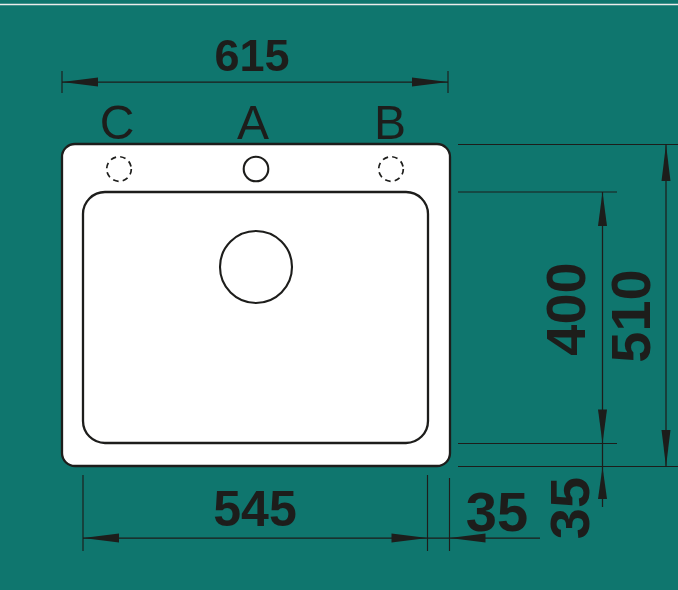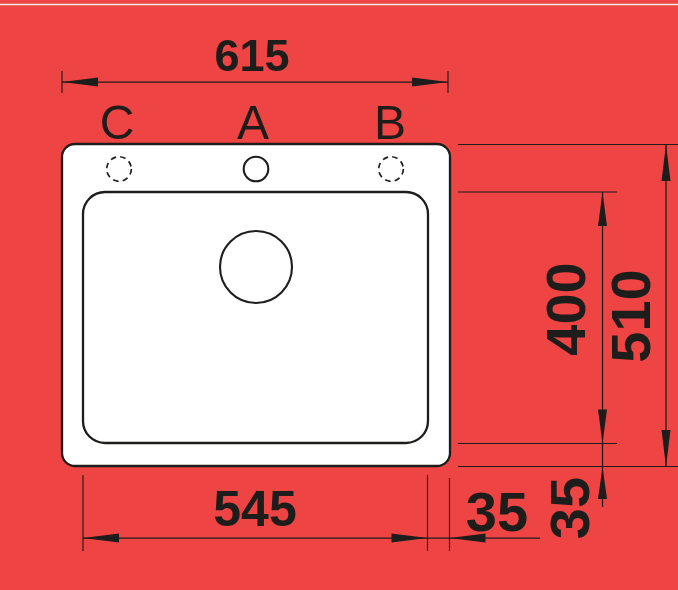--- a/index.html
+++ b/index.html
@@ -4,21 +4,21 @@
 <style>
   html, body {
     margin: 0;
     padding: 0;
     background: #ffffff;
   }
   .stage {
     position: relative;
     width: 678px;
     height: 590px;
-    background: #ef4444;
+    background: #0f766e;
     overflow: hidden;
     font-family: "Liberation Sans", sans-serif;
   }
   svg text {
     fill: #1d1d1b;
     font-family: "Liberation Sans", sans-serif;
   }
   .num {
     font-weight: bold;
   }

